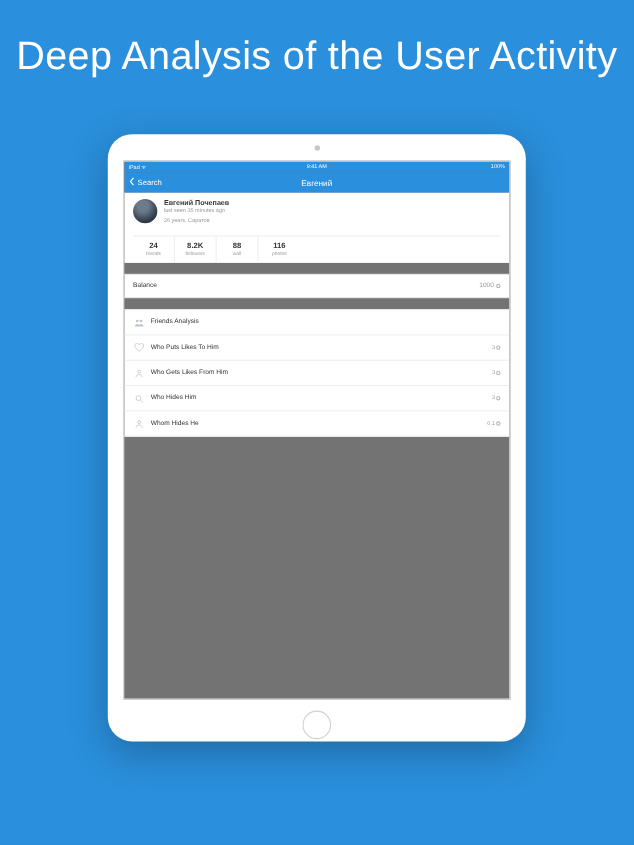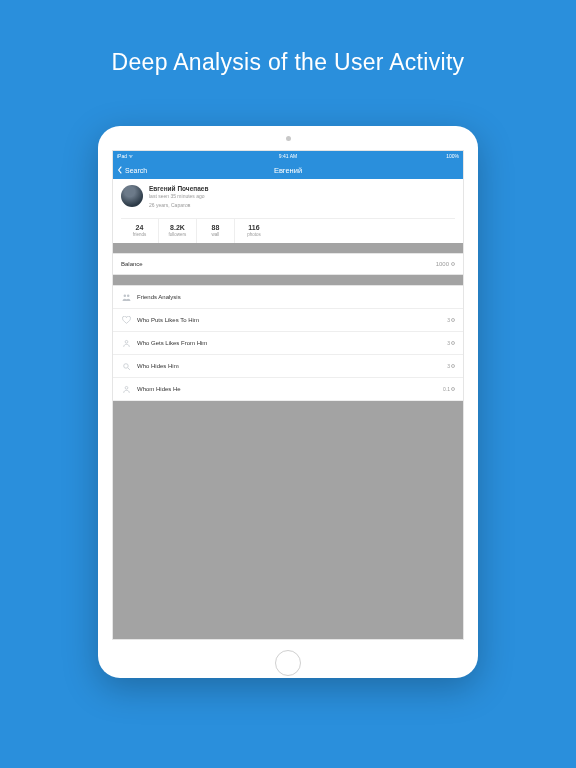--- a/index.html
+++ b/index.html
@@ -7,23 +7,23 @@
   body {
     background: #2a8fdc;
     font-family: -apple-system, "Helvetica Neue", Arial, sans-serif;
     display: flex;
     flex-direction: column;
     align-items: center;
     overflow: hidden;
   }
   .headline {
     color: #fff;
-    font-size: 23px;
+    font-size: 36px;
     font-weight: 300;
-    margin-top: 49px;
+    margin-top: 30px;
     letter-spacing: 0.3px;
   }
   .device {
     margin-top: 50px;
     width: 380px;
     height: 552px;
     background: #fff;
     border-radius: 22px;
     box-shadow: 0 10px 35px rgba(0,0,0,0.25);
     display: flex;
@@ -31,21 +31,21 @@
     align-items: center;
     padding-top: 6px;
   }
   .camera {
     width: 5px; height: 5px; border-radius: 50%; background: #c8c8c8;
     margin-top: 4px; margin-bottom: 9px;
   }
   .screen {
     width: 352px;
     height: 490px;
-    background: #a3a3a3;
+    background: #737373;
     border: 1px solid #e5e5e5;
     position: relative;
     overflow: hidden;
   }
   .home-btn {
     width: 26px; height: 26px; border-radius: 50%;
     border: 1.5px solid #d0d0d0; margin-top: 10px;
   }
   
   .statusbar {

